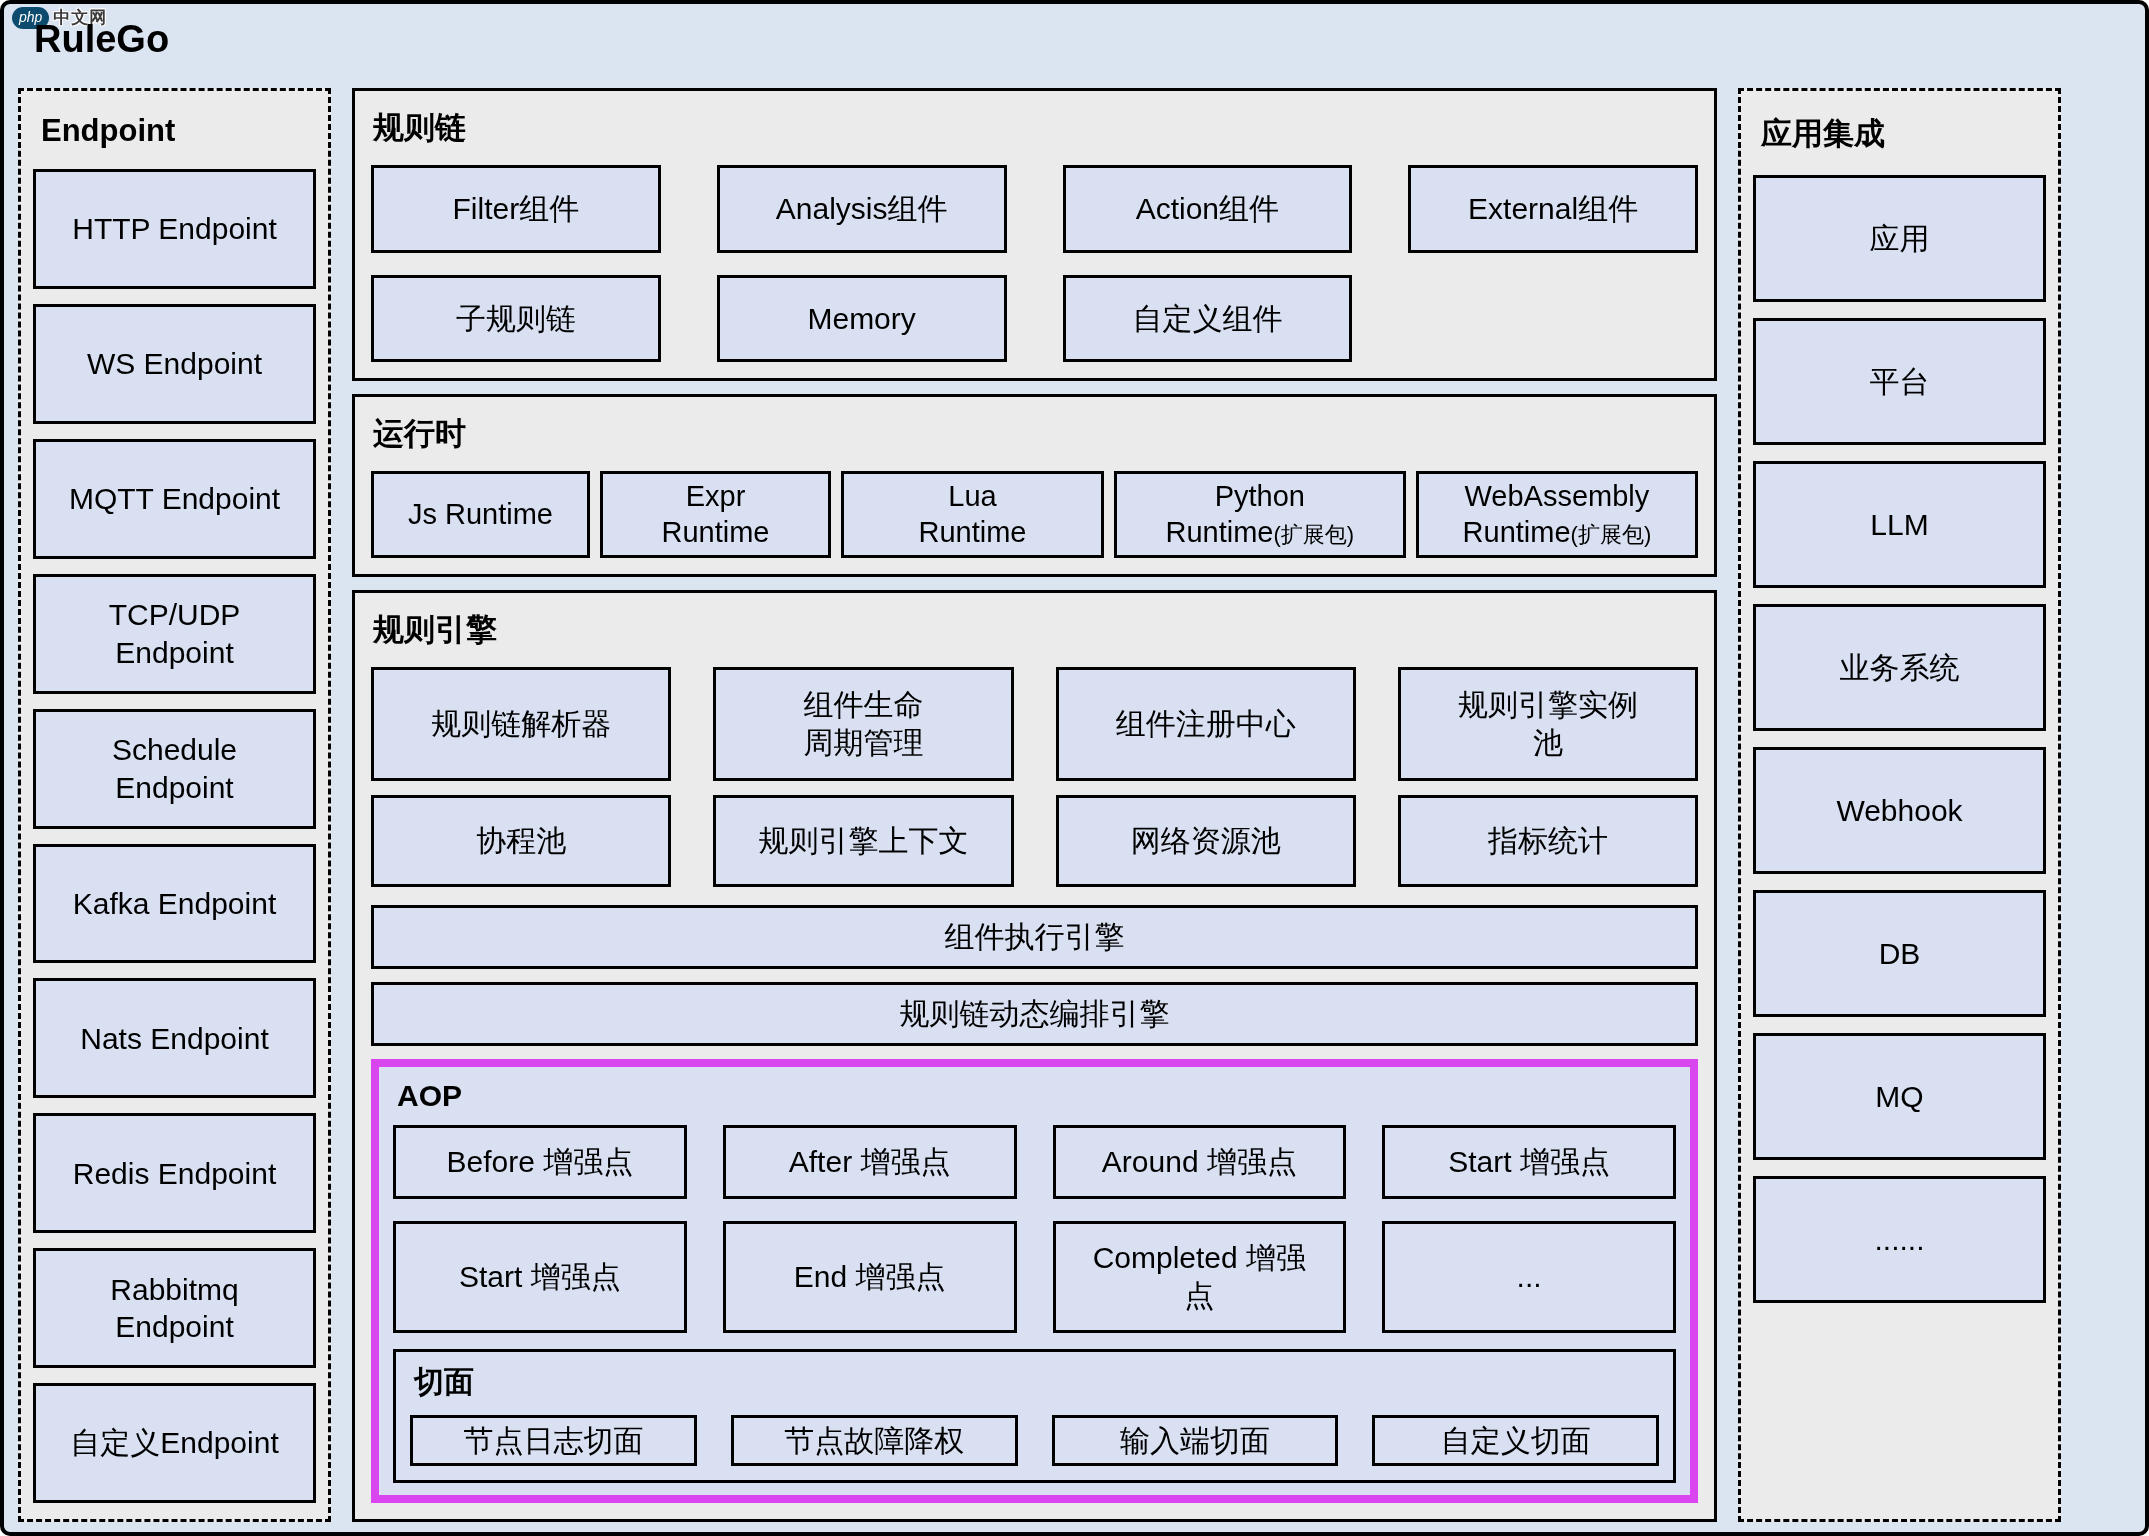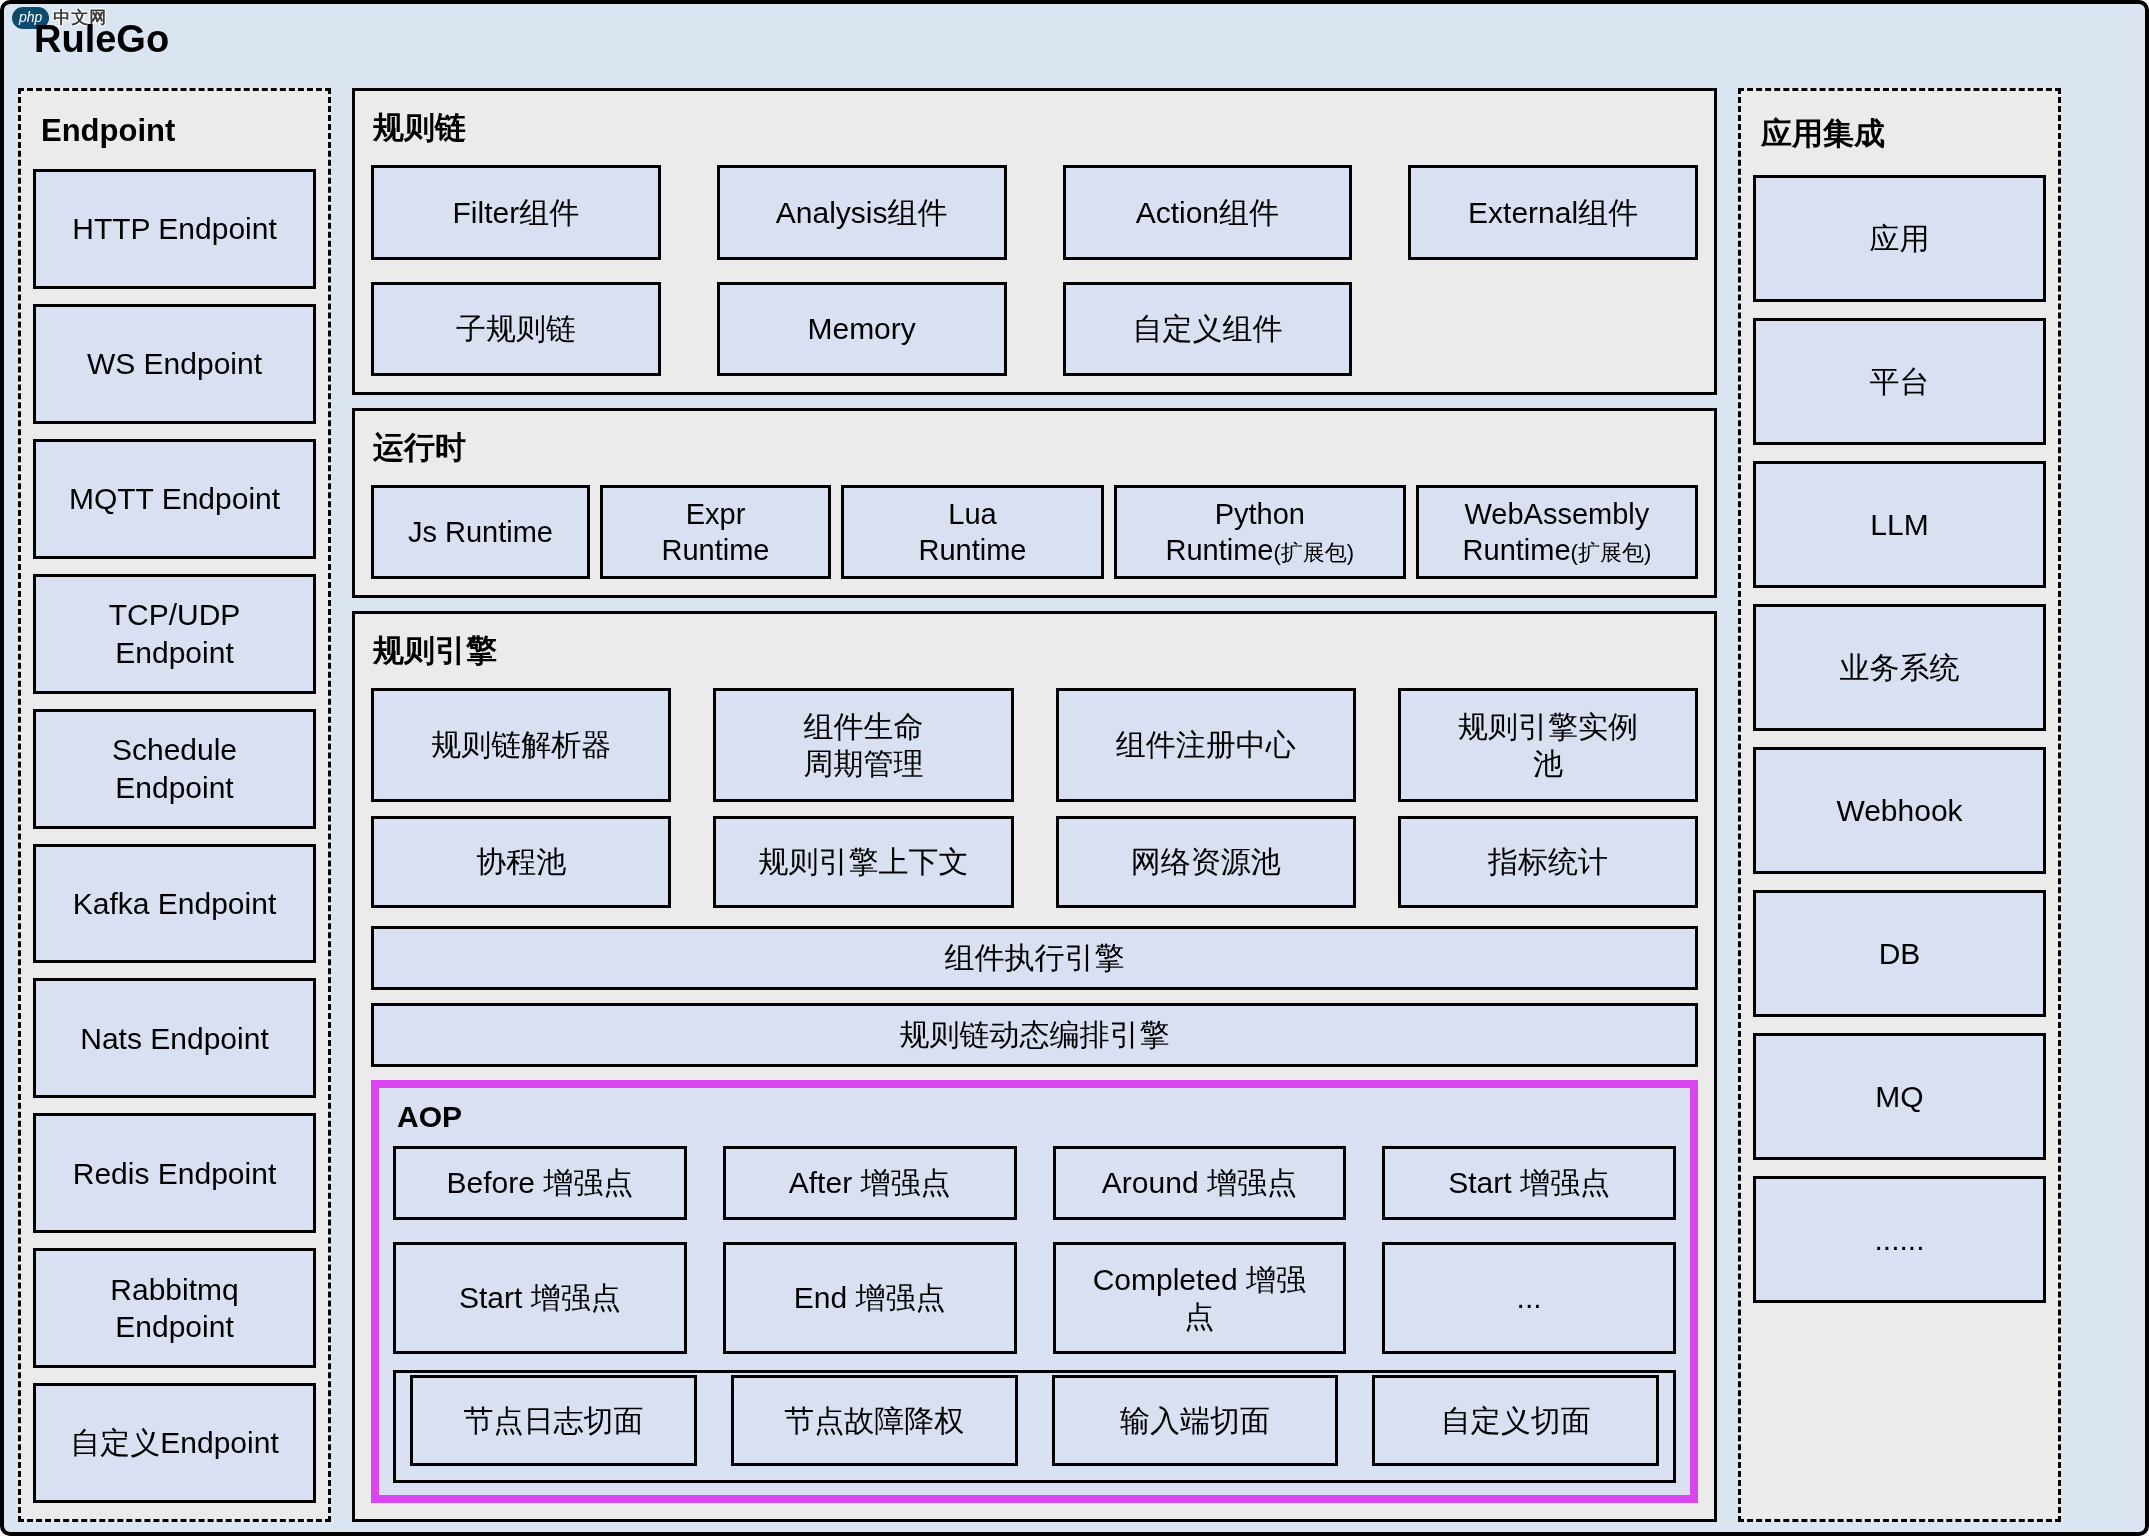--- a/index.html
+++ b/index.html
@@ -205,20 +205,21 @@
 
               <div class="box"><span>End 增强点</span></div>
 
               <div class="box"><span>Completed 增强
 点</span></div>
 
               <div class="box"><span>...</span></div>
             </div>
 
           <div class="aspect">
+            <div class="aspect-header">切面</div>
             <div class="aspect-grid">
 
                 <div class="box"><span>节点日志切面</span></div>
 
                 <div class="box"><span>节点故障降权</span></div>
 
                 <div class="box"><span>输入端切面</span></div>
 
                 <div class="box"><span>自定义切面</span></div>
               </div>

